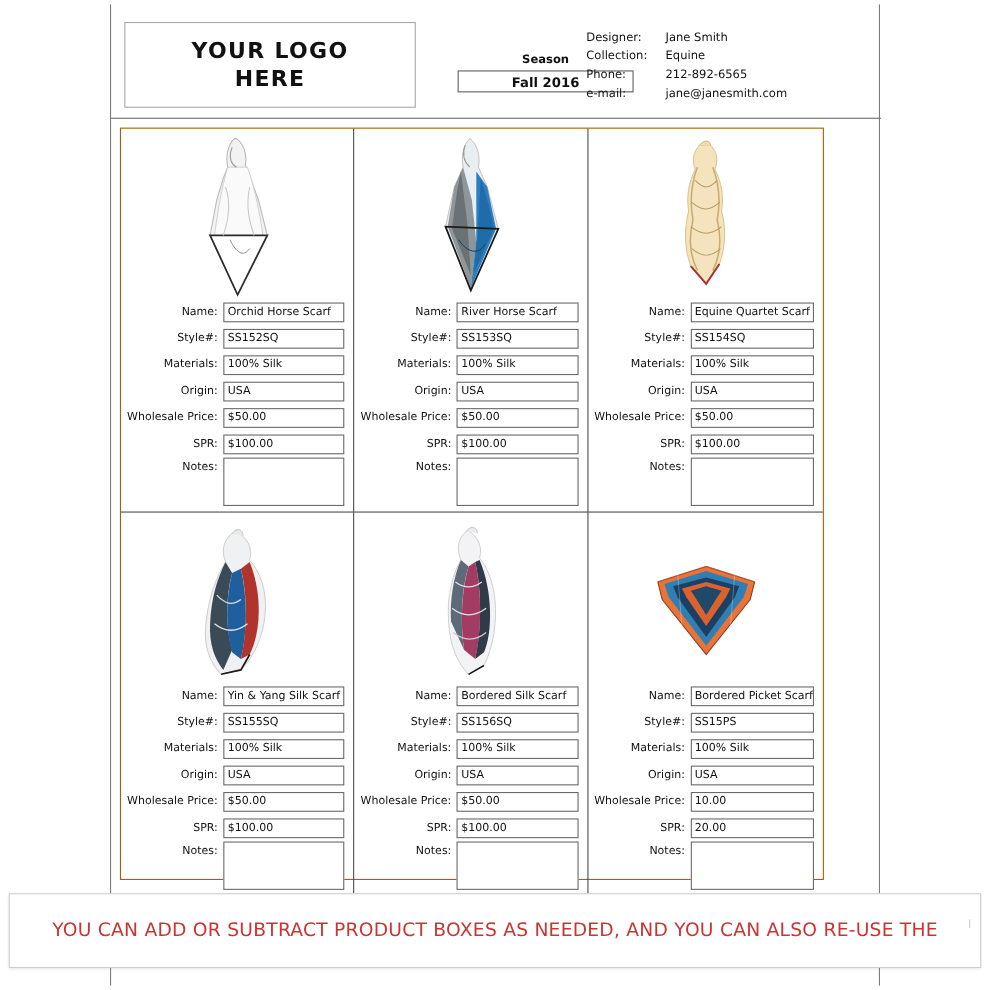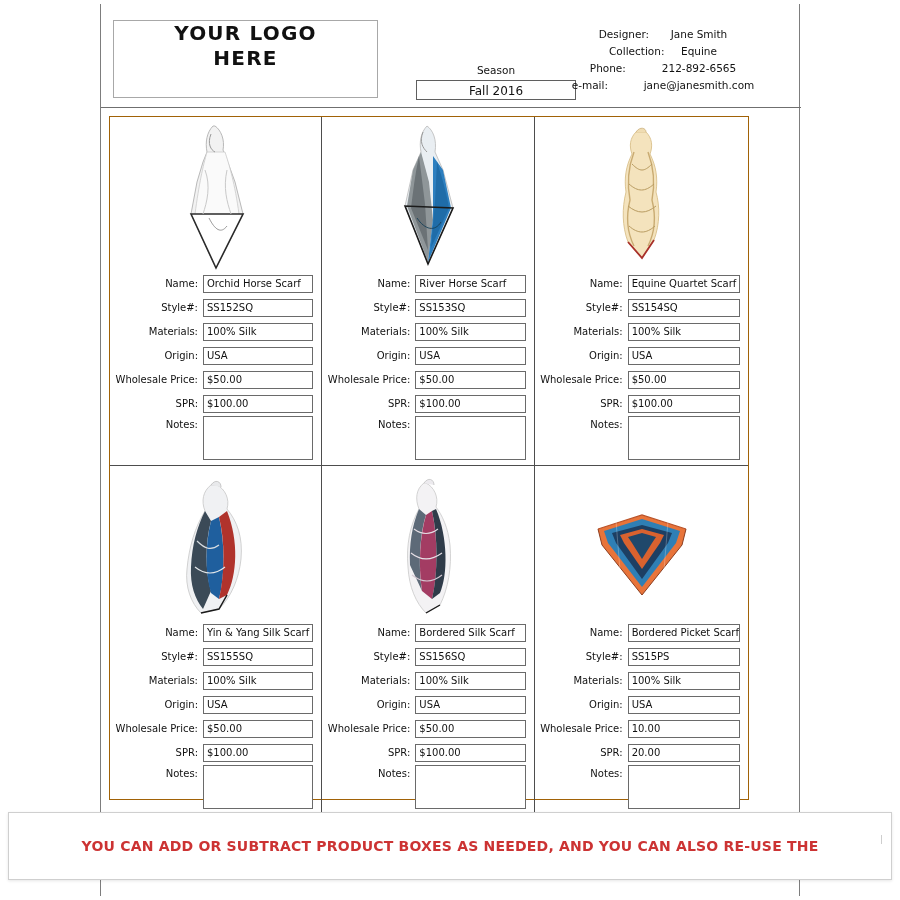--- a/index.html
+++ b/index.html
@@ -50,36 +50,38 @@
   .logo-box {
     position: absolute;
     left: 12px;
     top: 12px;
     width: 265px;
     height: 78px;
     border: 1px solid #a8a8a8;
     box-sizing: border-box;
     display: flex;
     align-items: center;
+    justify-content: center;
     flex-direction: column;
   }
   .logo-line {
     font-size: 20px;
     font-weight: bold;
     letter-spacing: 1.2px;
     color: #111;
     line-height: 25px;
     text-align: center;
   }
   .season-wrap {
     position: absolute;
     left: 315px;
-    top: 56px;
+    top: 40px;
     width: 160px;
     text-align: center;
+    font-weight: bold;
   }
   .season-label {
     font-size: 10.5px;
     color: #111;
     margin-bottom: 4px;
   }
   .season-box {
     border: 1px solid #5f5f5f;
     height: 20px;
     line-height: 20px;
@@ -93,21 +95,20 @@
     left: 432px;
     top: 18px;
     width: 260px;
     font-size: 10.5px;
     color: #111;
   }
   .contact-row {
     display: flex;
     height: 17px;
     line-height: 17px;
-    justify-content: center;
   }
   .contact-key {
     width: 72px;
     text-align: left;
     white-space: nowrap;
   }
   .contact-val { text-align: left; }
 
   
   .grid {
@@ -187,22 +188,22 @@
     border: 1px solid #cfcfcf;
     box-sizing: border-box;
     display: flex;
     align-items: center;
     justify-content: center;
     flex-direction: column;
     box-shadow: 0 1px 3px rgba(0,0,0,0.10);
   }
   .banner-line {
     color: #cc3333;
-    font-weight: bold;
-    font-size: 14px;
+    font-weight: normal;
+    font-size: 17px;
     letter-spacing: 0.2px;
     text-align: center;
     line-height: 21px;
   }
   .banner-mark {
     position: absolute;
     right: 8px;
     top: 22px;
     font-size: 8px;
     color: #b9b9b9;

